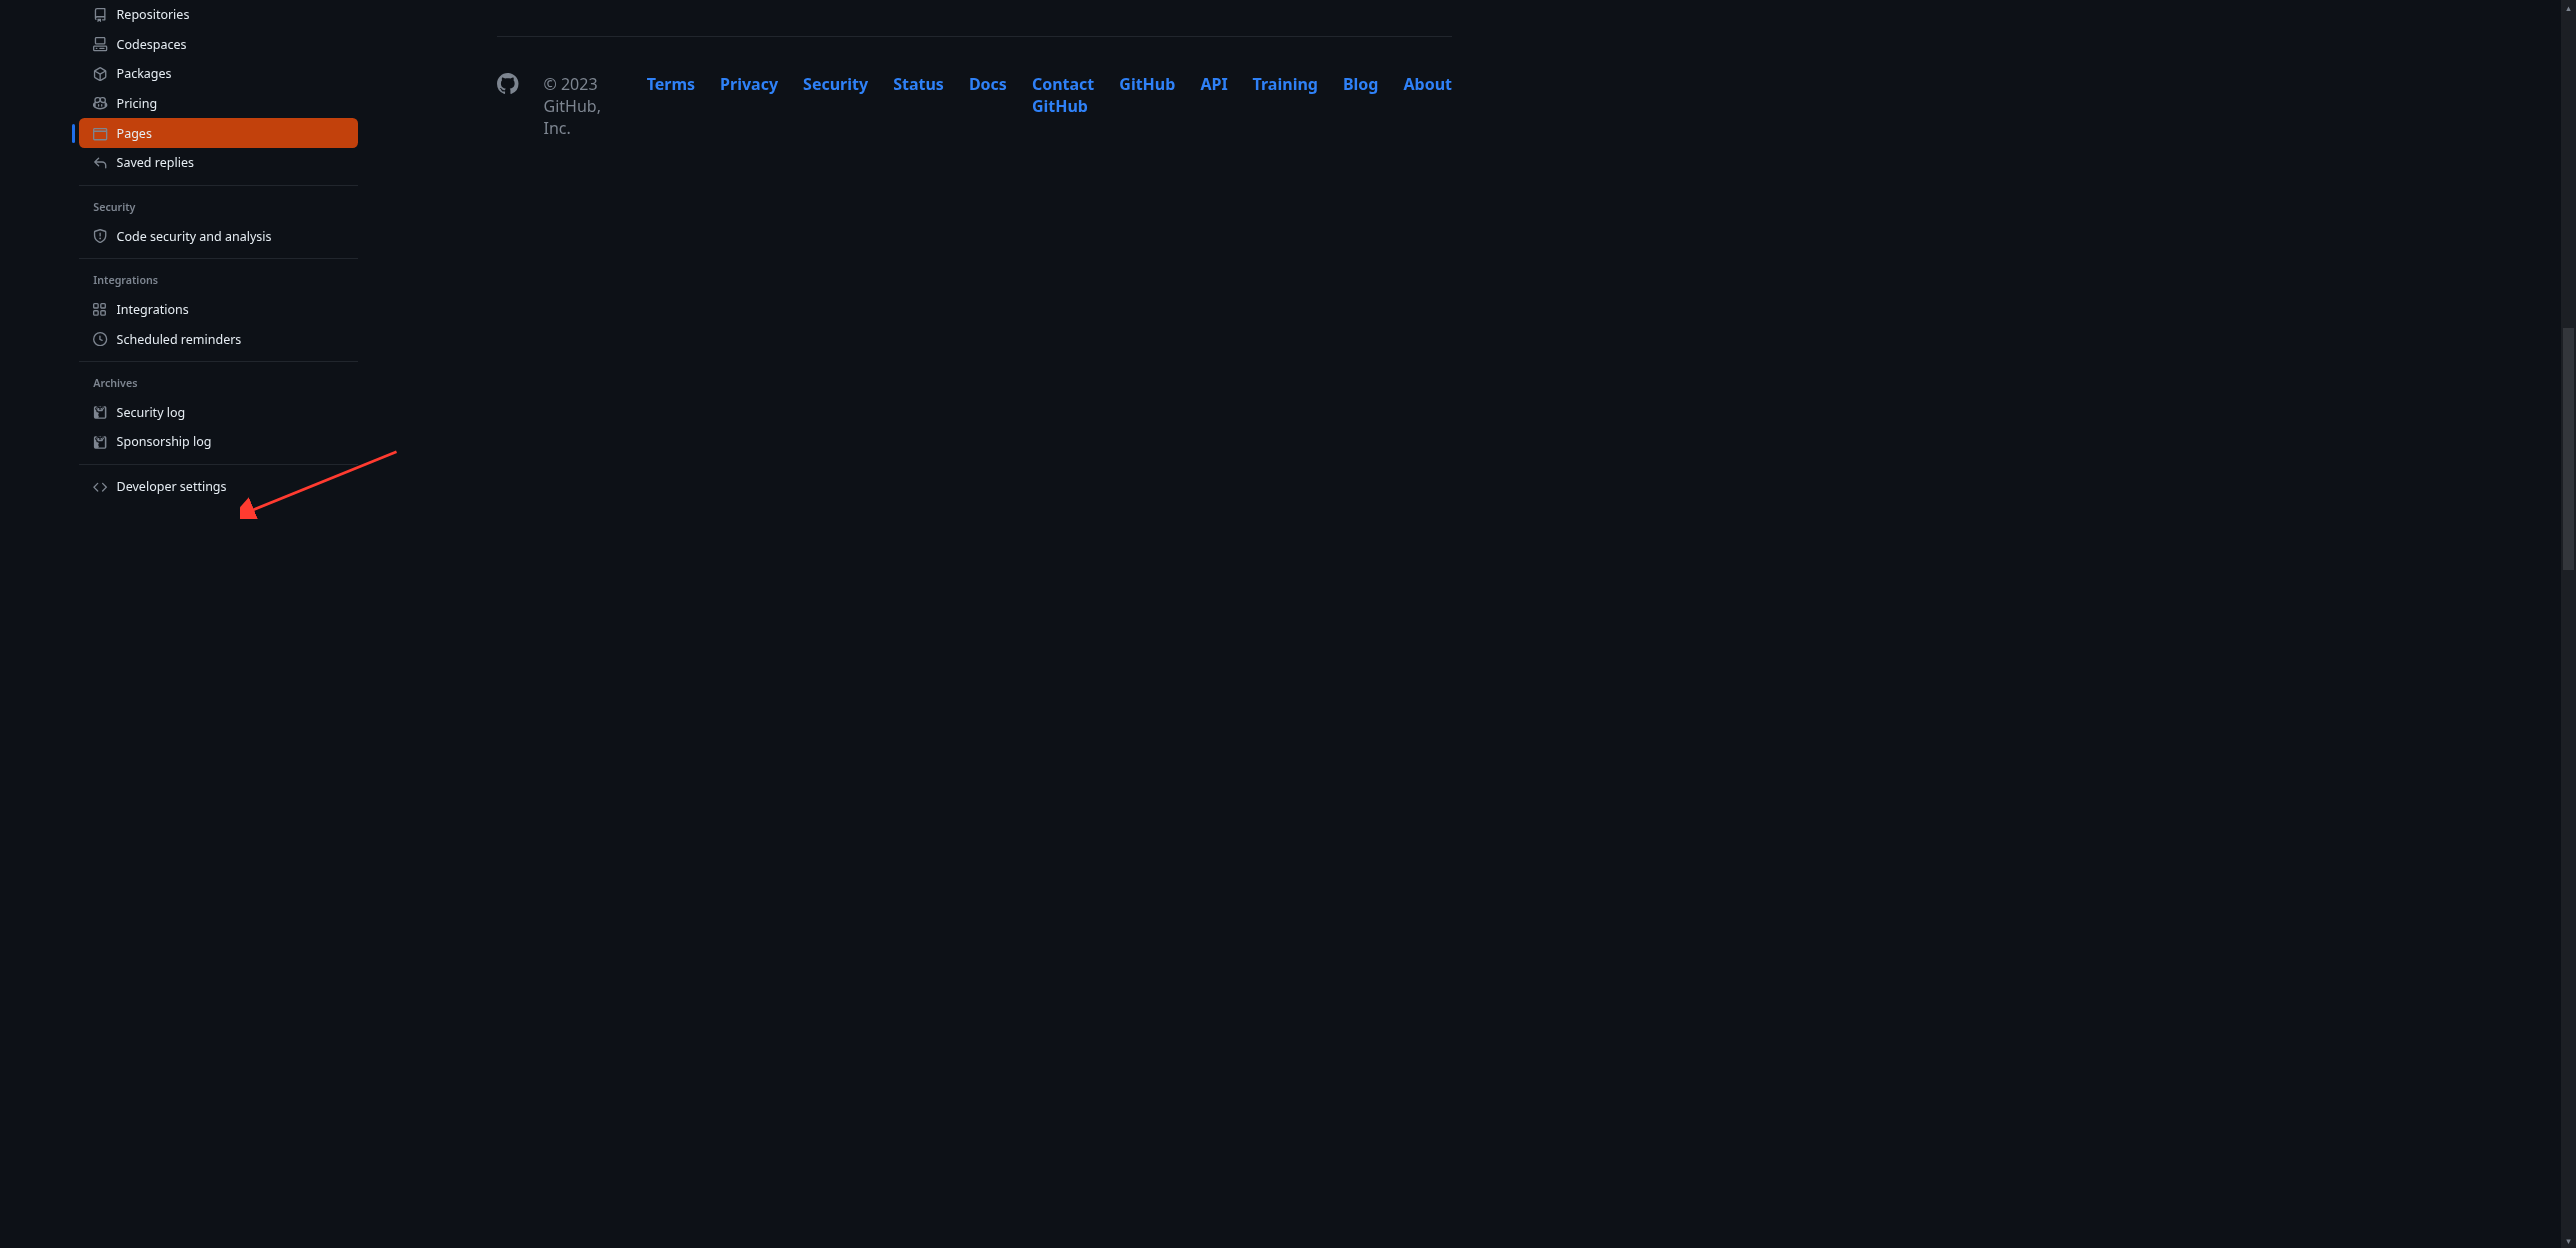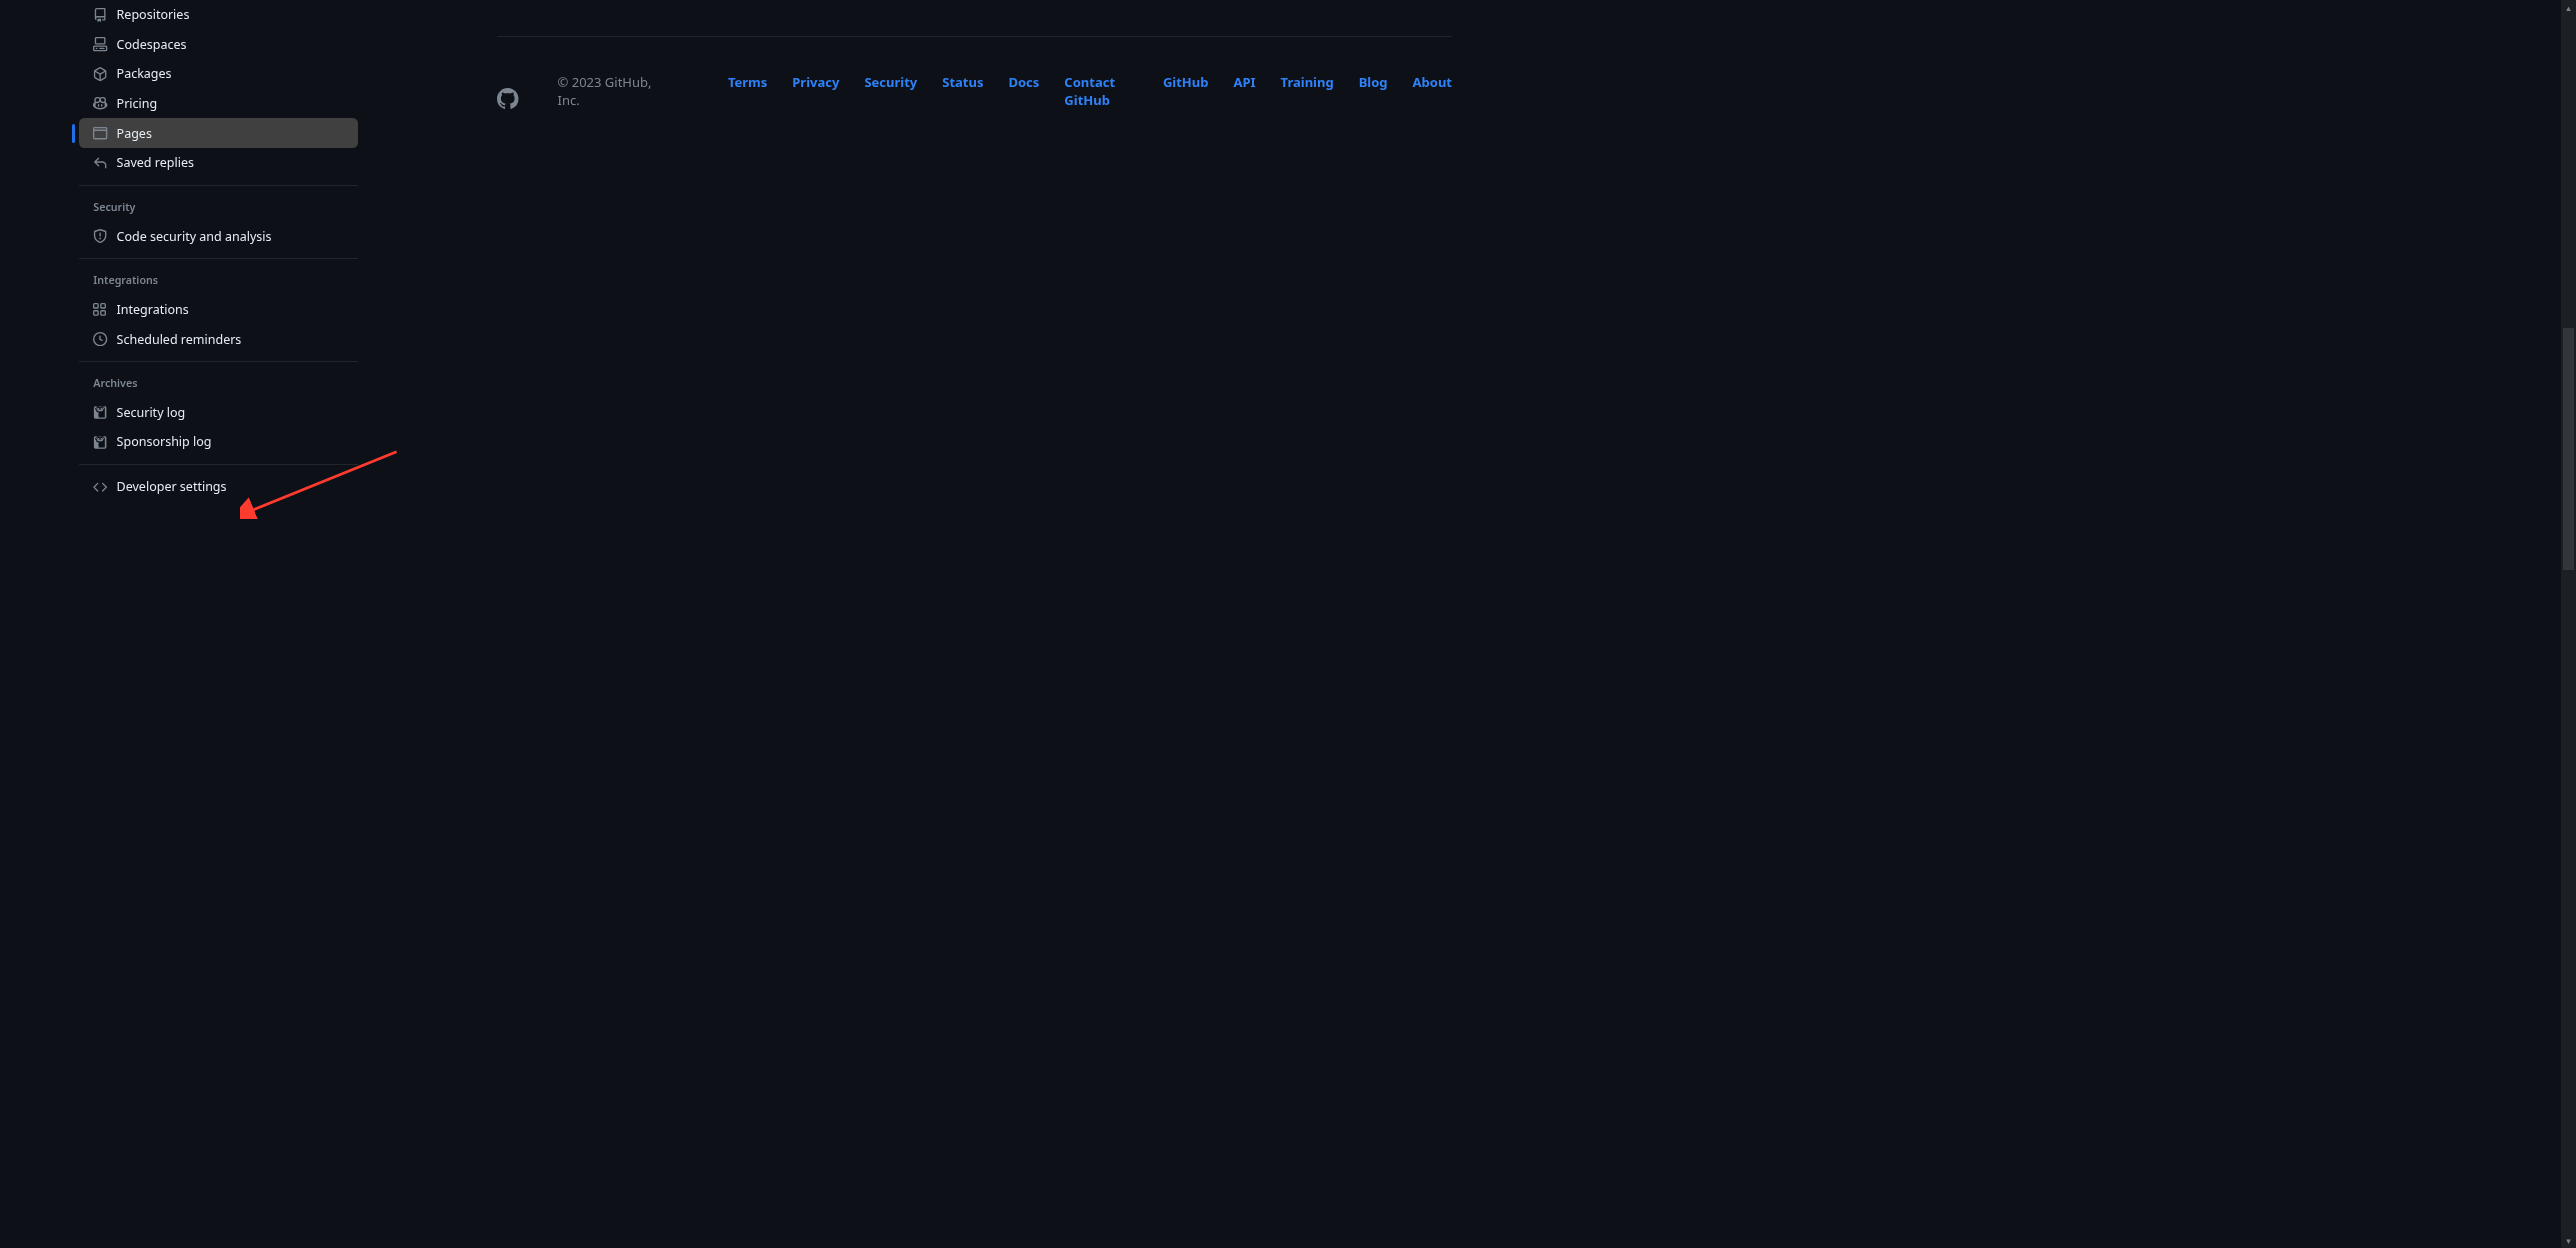--- a/index.html
+++ b/index.html
@@ -44,21 +44,22 @@
       display: flex;
       align-items: center;
       padding: 6.3px 14.3px;
       color: #e6edf3;
       cursor: pointer;
       border-radius: 5.4px;
       position: relative;
       text-decoration: none;
     }
     .sidebar-item.active {
-      background-color: #404040;
+      background-color: #c2410c;
+      align-items: flex-end;
     }
     .sidebar-item.active::before {
       content: "";
       position: absolute;
       left: -7.2px;
       top: 5.4px;
       bottom: 5.4px;
       width: 3.6px;
       background-color: #1f6feb;
       border-radius: 1.8px;
@@ -84,23 +85,23 @@
     .footer-wrapper {
       width: 955px;
       margin-left: 139px;
       margin-top: 36px;
       border-top: 0.9px solid #21262d;
       padding-top: 36px;
       padding-bottom: 45px;
     }
     .footer {
       display: flex;
-      align-items: flex-end;
-      gap: 39px;
-      font-size: 13px;
+      align-items: flex-start;
+      gap: 25px;
+      font-size: 16px;
     }
     .footer .gh-logo {
       width: 21.5px;
       height: 21.5px;
       color: #7d8590;
       display: flex;
       align-items: center;
     }
     .footer .gh-logo svg {
       width: 21.5px;

